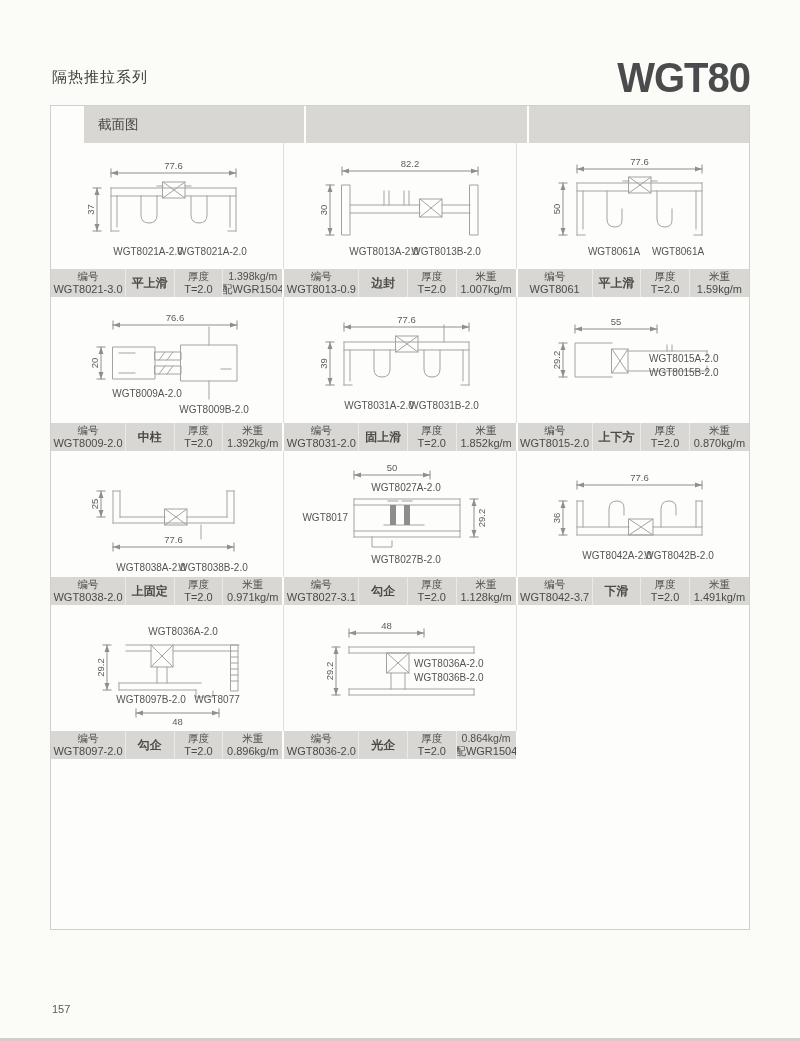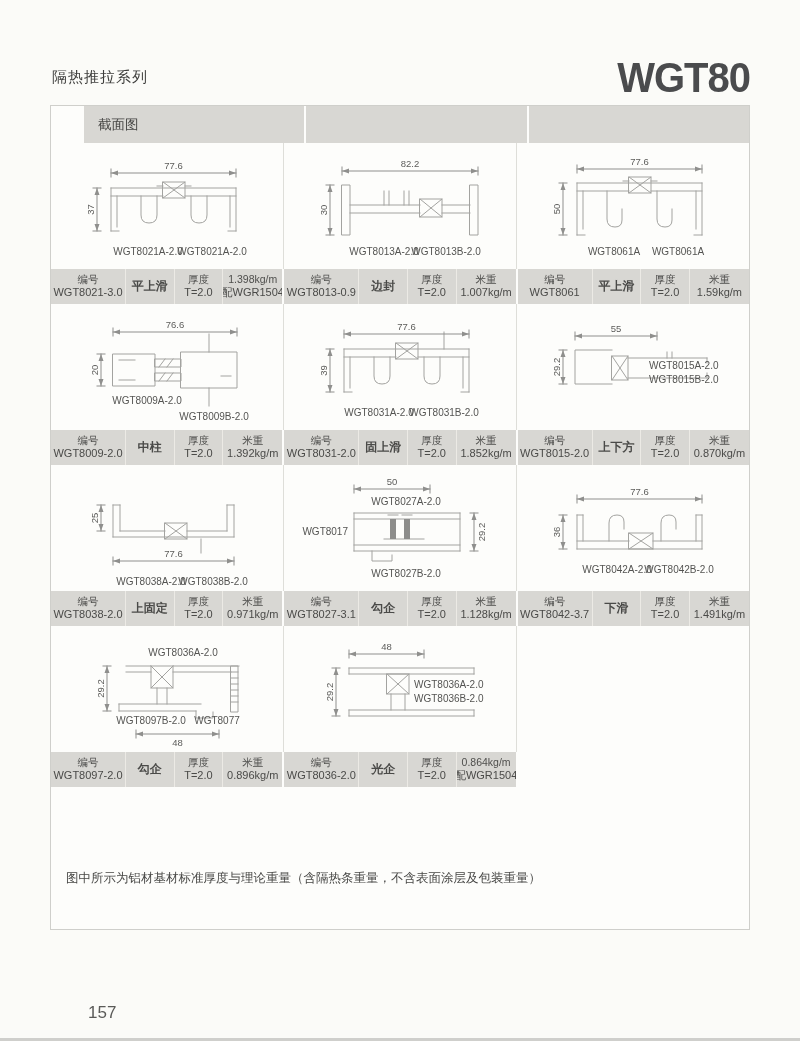--- a/index.html
+++ b/index.html
@@ -16,34 +16,34 @@
   .sheet{position:absolute;left:50px;top:105px;width:700px;height:825px;
     border:1px solid #cfcfcb;background:#fdfdfb;box-sizing:border-box;
     display:flex;flex-direction:column;}
   .section-header{display:flex;height:37px;flex:0 0 37px;padding-left:33px;}
   .seg{flex:1;background:#d8d7d3;}
   .seg + .seg{margin-left:2px;}
   .seg-label{display:block;line-height:37px;padding-left:14px;font-size:13.5px;color:#454543;}
   .draw-row{display:flex;height:126px;flex:0 0 126px;}
   .draw-cell{flex:1;position:relative;border-right:1px solid #deded9;box-sizing:border-box;}
   .draw-cell:last-child{border-right:none;}
-  .spec-row{display:flex;height:35px;flex:0 0 35px;}
+  .spec-row{display:flex;height:28px;flex:0 0 35px;}
   .spec-col{flex:1;display:grid;grid-template-columns:32% 21% 21% 26%;background:#d8d7d3;}
   .spec-col + .spec-col{margin-left:2px;}
   .spec-col.empty{background:transparent;}
   .sc{display:flex;flex-direction:column;justify-content:center;align-items:center;
       border-left:1px solid #eceae5;overflow:hidden;}
   .sc:first-child{border-left:none;}
   .sc span{display:block;text-align:center;white-space:nowrap;}
   .sc .l1{font-size:10.5px;color:#4e4e4c;line-height:1.25;}
   .sc .l2{font-size:11px;color:#4a4a48;line-height:1.25;}
   .sc .single{font-size:12px;color:#4a4a48;font-weight:bold;}
   .bottom-space{position:relative;flex:1;}
   .notes{position:absolute;left:15px;top:80px;font-size:12.5px;line-height:1.9;color:#474745;}
-  .page-number{position:absolute;left:52px;top:1003px;font-size:17px;color:#5a5a58;margin-left:36px;}
+  .page-number{position:absolute;left:52px;top:1003px;font-size:11px;color:#5a5a58;}
   .scan-edge{position:absolute;left:0;right:0;bottom:0;height:3px;background:#cfcfcc;}
   svg text{font-family:"Liberation Sans","DejaVu Sans",sans-serif;}
 </style>
 </head>
 <body>
 
 <div class="topbar">
   <div class="series-title">隔热推拉系列</div>
   <div class="model">WGT80</div>
 </div>
@@ -590,19 +590,18 @@
           <div class="sc">
             <span class="l1">0.864kg/m</span>
             <span class="l2">配WGR1504</span>
           </div>
         </div>
         <div class="spec-col empty"></div>
       </div>
     </div>
   <div class="bottom-space">
     <div class="notes">
-      <div>图中所示为铝材基材标准厚度与理论重量（含隔热条重量，不含表面涂层及包装重量）</div>
     </div>
   </div>
 </div>
 
 <div class="page-number">157</div>
 <div class="scan-edge"></div>
 
 </body></html>

